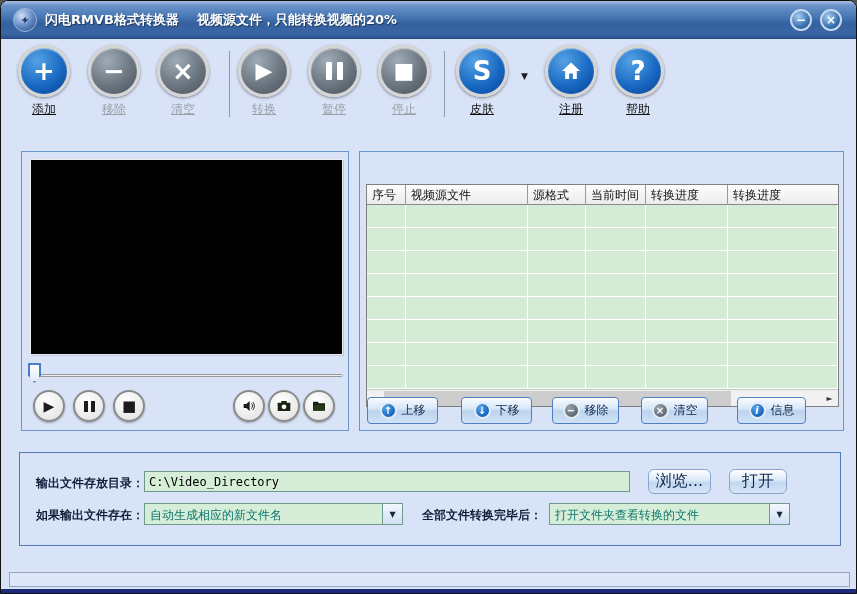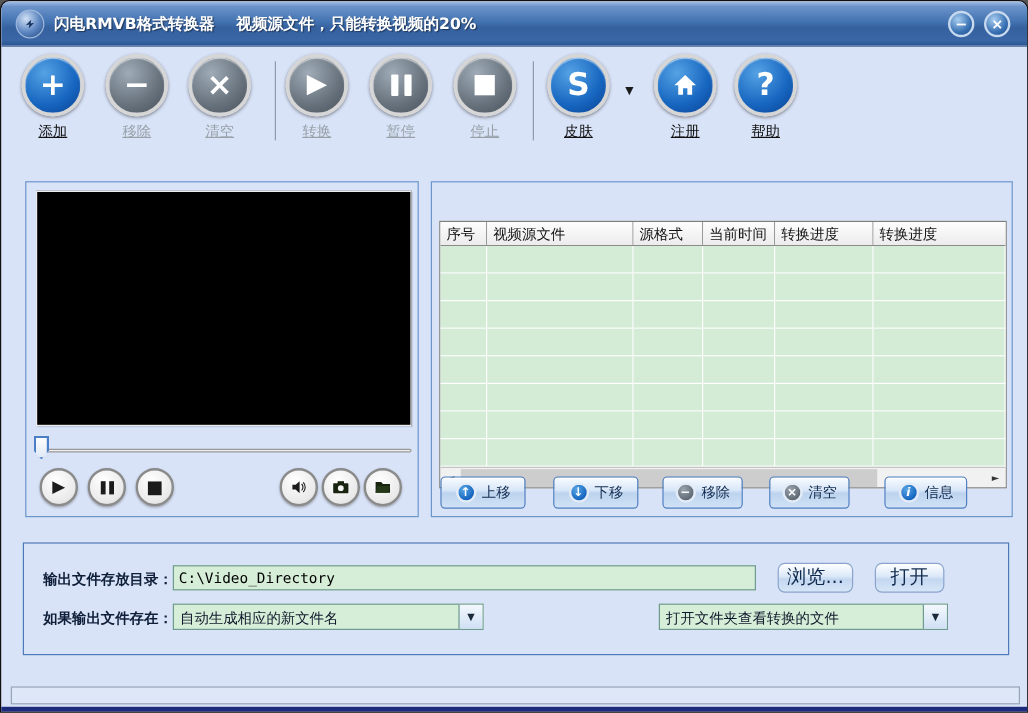--- a/index.html
+++ b/index.html
@@ -132,21 +132,21 @@
   .push-btn {
     position:absolute; top:16px; height:25px; border-radius:6px; cursor:pointer;
     background:linear-gradient(180deg,#ffffff,#dbe8f8 45%,#c3d7f0 55%,#d6e6f8);
     border:1px solid #8aa4cc; font-size:16px; color:#102a4e;
     display:flex; align-items:center; justify-content:center;
   }
   .dropdown {
     position:absolute; height:22px; background:#d6eed8; border:1px solid #6f9a90;
     display:flex; align-items:stretch; cursor:pointer;
   }
-  .dd-value { flex:1; font-size:12px; color:#0f172a; padding:3px 4px 0 5px; white-space:nowrap; overflow:hidden; }
+  .dd-value { flex:1; font-size:12px; color:#0f766e; padding:3px 4px 0 5px; white-space:nowrap; overflow:hidden; }
   .dd-btn {
     width:20px; border-left:1px solid #6f9a90; color:#1a2a3a; font-size:8px;
     background:linear-gradient(#f4f8fd,#cfe0f4); display:flex; align-items:center; justify-content:center;
   }
   
   .statusbar {
     position:absolute; left:8px; top:571px; width:841px; height:15px;
     border:1px solid #98a4b8; background:#dde7f8;
   }
   .bottom-edge { position:absolute; left:0; top:588px; width:857px; height:6px; background:#1d2b7d; }
@@ -384,20 +384,21 @@
     <input class="dir-input" type="text" value="C:\Video_Directory" style="">
     <div class="push-btn" style="left:628px; width:63px">浏览...</div>
     <div class="push-btn" style="left:709px; width:58px">打开</div>
 
     <span class="flabel" style="left:16px; top:54px">如果输出文件存在：</span>
     <div class="dropdown" style="left:124px; top:50px; width:259px">
       <span class="dd-value">自动生成相应的新文件名</span>
       <span class="dd-btn">▼</span>
     </div>
 
+    <span class="flabel" style="left:402px; top:54px">全部文件转换完毕后：</span>
     <div class="dropdown" style="left:529px; top:50px; width:241px">
       <span class="dd-value">打开文件夹查看转换的文件</span>
       <span class="dd-btn">▼</span>
     </div>
   </div>
 
   <div class="statusbar"></div>
   <div class="bottom-edge"></div>
 </div>
 

